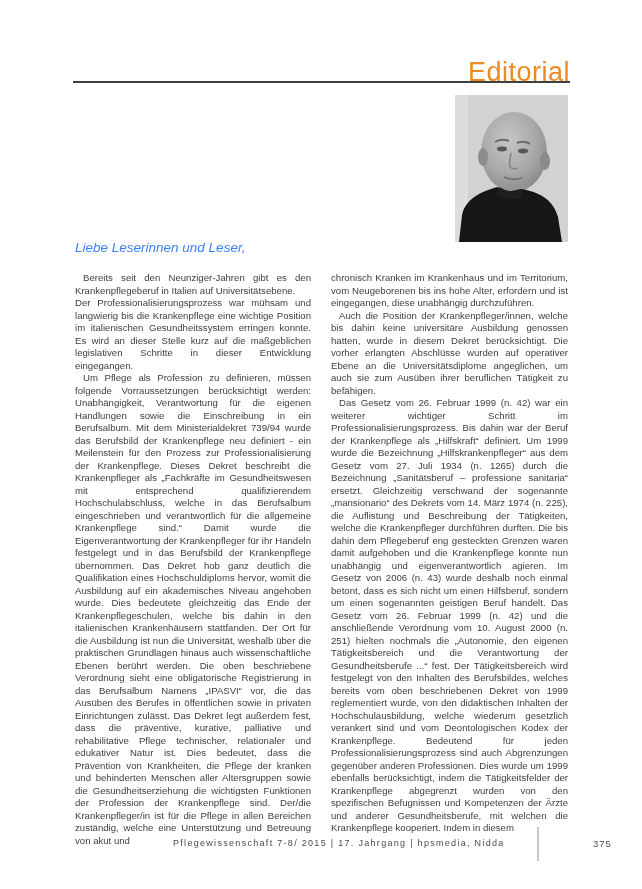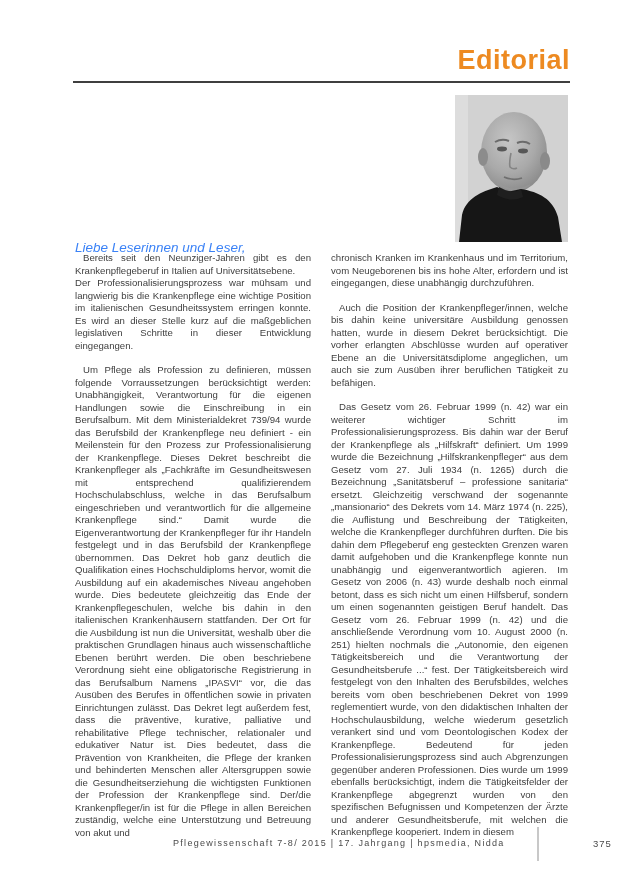--- a/index.html
+++ b/index.html
@@ -10,24 +10,24 @@
   .page {
     position: relative;
     width: 642px;
     height: 889px;
     background: #ffffff;
     overflow: hidden;
     font-family: "Liberation Sans", sans-serif;
   }
   .header-title {
     position: absolute;
-    top: 45px;
+    top: 57px;
     right: 72px;
     font-size: 27px;
-    font-weight: 700;
+    font-weight: 400;
     color: #ed8a21;
     letter-spacing: 0.5px;
   }
   .header-rule {
     position: absolute;
     left: 73px;
     top: 81px;
     width: 497px;
     height: 2px;
     background: #3f3f3f;
@@ -42,35 +42,35 @@
   .greeting {
     position: absolute;
     left: 75px;
     top: 240px;
     font-size: 13.5px;
     font-style: italic;
     color: #3b82f6;
   }
   .col {
     position: absolute;
-    top: 252px;
+    top: 272px;
   }
   .col-left  { left: 75px;  width: 236px; }
   .col-right { left: 331px; width: 237px; }
   .col p {
     margin: 0;
     font-size: 9.6px;
     line-height: 12.5px;
     text-align: justify;
     color: #3e3e3e;
     hyphens: auto;
     -webkit-hyphens: auto;
   }
   .col p.indent { text-indent: 8px; }
-  .col p.gap    { margin-top: 12px; }
+  .col p.gap    { }
   .footer-text {
     position: absolute;
     left: 173px;
     top: 838px;
     font-size: 9px;
     letter-spacing: 1.3px;
     color: #4a4a4a;
     white-space: nowrap;
   }
   .footer-divider {

